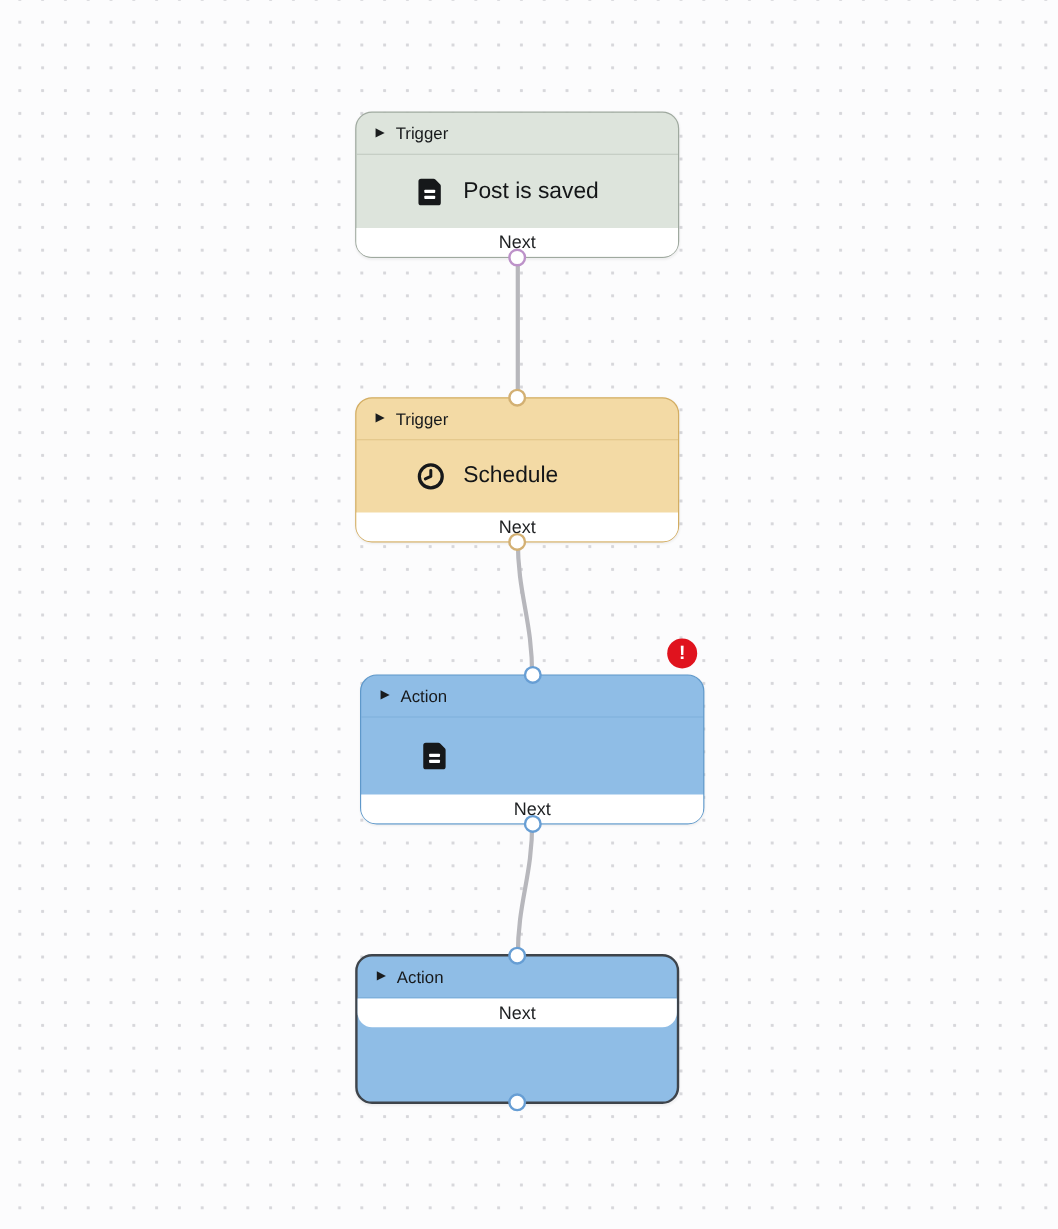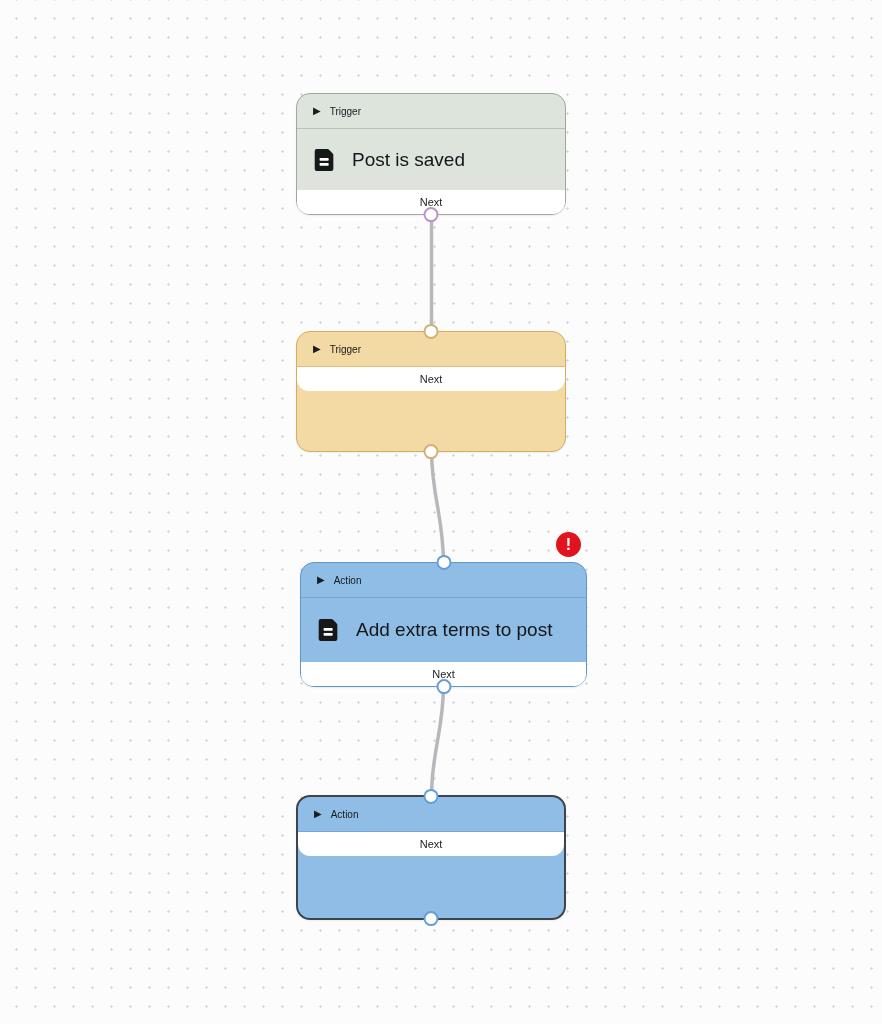--- a/index.html
+++ b/index.html
@@ -54,28 +54,29 @@
     border-radius: 13px 13px 0 0;
     cursor: pointer;
   }
   .expander {
     font-size: 10px;
     color: #1a1c1e;
     margin-right: 9px;
     line-height: 1;
   }
   .category {
-    font-size: 10px;
+    font-size: 14px;
     color: #17191b;
   }
   .node-body {
     flex: 1 1 auto;
     display: flex;
     align-items: center;
     padding: 0 15px;
+    margin-left: 34px;
   }
   .node-icon {
     width: 26px;
     height: 26px;
     margin-right: 14px;
     display: inline-flex;
     align-items: center;
     justify-content: center;
     flex: 0 0 auto;
   }
@@ -87,21 +88,21 @@
   .node-footer {
     flex: 0 0 24px;
     height: 24px;
     background: #ffffff;
     border-radius: 0 0 12px 12px;
     display: flex;
     align-items: center;
     justify-content: center;
   }
   .footer-label {
-    font-size: 11px;
+    font-size: 15px;
     color: #1d1f21;
   }
   .port {
     position: absolute;
     left: 50%;
     width: 15px;
     height: 15px;
     border-radius: 50%;
     background: #ffffff;
     border: 2.5px solid var(--port);
@@ -158,20 +159,29 @@
       <span class="footer-label">Next</span>
     </div>
     <span class="port port--out"></span>
   </div>
 
   <div class="node" id="node-1" style="--fill: #f3daa5; --border: #d3ad62; --divider: #ddbe7e; --port: #d3b073;">
     <div class="node-header">
       <span class="expander">▶</span>
       <span class="category">Trigger</span>
     </div>
+    <div class="node-body">
+      <span class="node-icon">
+        <svg viewBox="0 0 24 24" width="26" height="26">
+            <circle cx="12" cy="12" r="8.8" fill="none" stroke="#16181a" stroke-width="2.5"></circle>
+            <path d="M12 7.4V12l-4.2 1.9" fill="none" stroke="#16181a" stroke-width="2.3" stroke-linecap="round" stroke-linejoin="round"></path>
+          </svg>
+      </span>
+      <span class="node-title">Schedule</span>
+    </div>
     <div class="node-footer">
       <span class="footer-label">Next</span>
     </div>
     <span class="port port--in"></span>
     <span class="port port--out"></span>
   </div>
 
   <div class="node" id="node-2" style="--fill: #8fbde6; --border: #5e98ca; --divider: #74a7d4; --port: #679ed4;">
     <div class="error-badge">
       <span>!</span>
@@ -181,21 +191,20 @@
       <span class="category">Action</span>
     </div>
     <div class="node-body">
       <span class="node-icon">
         <svg viewBox="0 0 24 24" width="26" height="26">
             <path fill="#16181a" d="M4.5 1.8h9.6a2 2 0 0 1 1.42.59l3.6 3.6a2 2 0 0 1 .58 1.41v12.8a2 2 0 0 1-2 2h-13.2a2 2 0 0 1-2-2V3.8a2 2 0 0 1 2-2z"></path>
             <rect x="7" y="10.2" width="8.4" height="2.5" rx="0.7" fill="#ffffff"></rect>
             <rect x="7" y="14.8" width="8.4" height="2.5" rx="0.7" fill="#ffffff"></rect>
           </svg>
       </span>
-      <span class="node-title">Add extra terms to post</span>
     </div>
     <div class="node-footer">
       <span class="footer-label">Next</span>
     </div>
     <span class="port port--in"></span>
     <span class="port port--out"></span>
   </div>
 
   <div class="node node--selected" id="node-3" style="--fill: #8fbde6; --border: #3e444b; --divider: #74a7d4; --port: #679ed4;">
     <div class="node-header">

